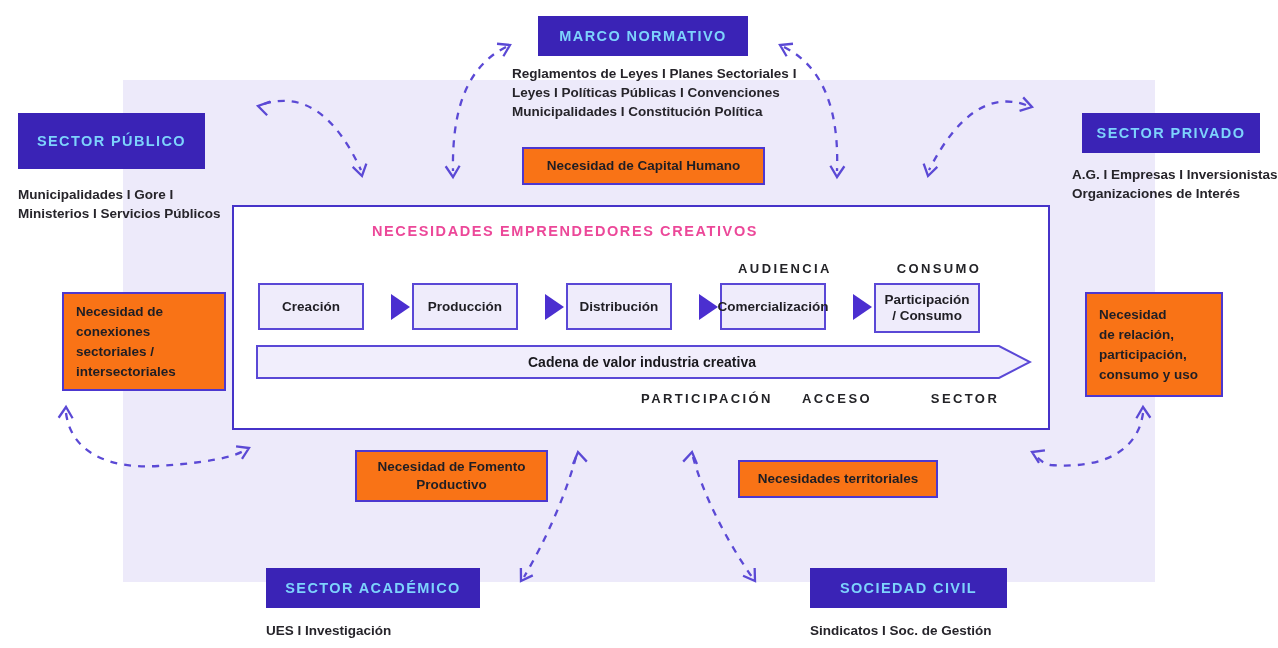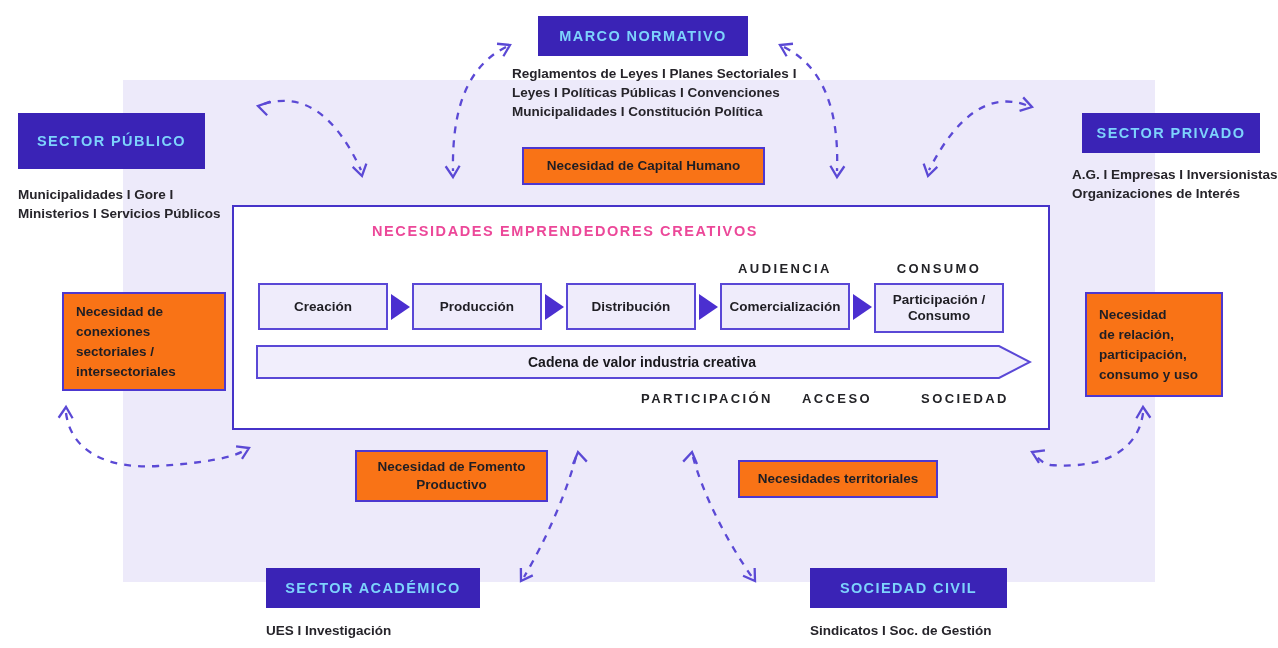--- a/index.html
+++ b/index.html
@@ -38,21 +38,21 @@
   }
   .main-title {
     position:absolute; left:232px; top:223px; width:666px; text-align:center;
     font-weight:bold; font-size:14.5px; letter-spacing:1.6px; color:#ec4899;
   }
   .caps-label {
     position:absolute; font-weight:bold; font-size:13px; letter-spacing:2.4px;
     color:#232327; text-align:center;
   }
   .stage-box {
-    position:absolute; top:283px; height:47px; width:130px;
+    position:absolute; top:283px; height:47px; width:106px;
     background:#efecfb; border:2px solid #5a48d6;
     display:flex; align-items:center; justify-content:center;
     font-weight:bold; font-size:13.5px; text-align:center; line-height:16px;
     color:#1f1e24; padding:0 6px;
   }
   .flow-tri {
     position:absolute; top:284px; width:0; height:0;
     border-top:13px solid transparent; border-bottom:13px solid transparent;
     border-left:19px solid #4b2fd0; margin-top:10px;
   }
@@ -186,13 +186,13 @@
 
 <div class="banner-wrap">
   <svg width="776" height="34" viewBox="0 0 776 34">
     <polygon points="1,1 743,1 774,17 743,33 1,33" fill="#f1eefc" stroke="#5a48d6" stroke-width="2"></polygon>
   </svg>
   <div class="banner-label">Cadena de valor industria creativa</div>
 </div>
 
 <div class="caps-label" style="left:640px; top:391px; width:134px;">PARTICIPACIÓN</div>
 <div class="caps-label" style="left:772px; top:391px; width:130px;">ACCESO</div>
-<div class="caps-label" style="left:898px; top:391px; width:134px;">SOCIEDAD</div>
+<div class="caps-label" style="left:898px; top:391px; width:134px;">SECTOR</div>
 
 </body></html>

